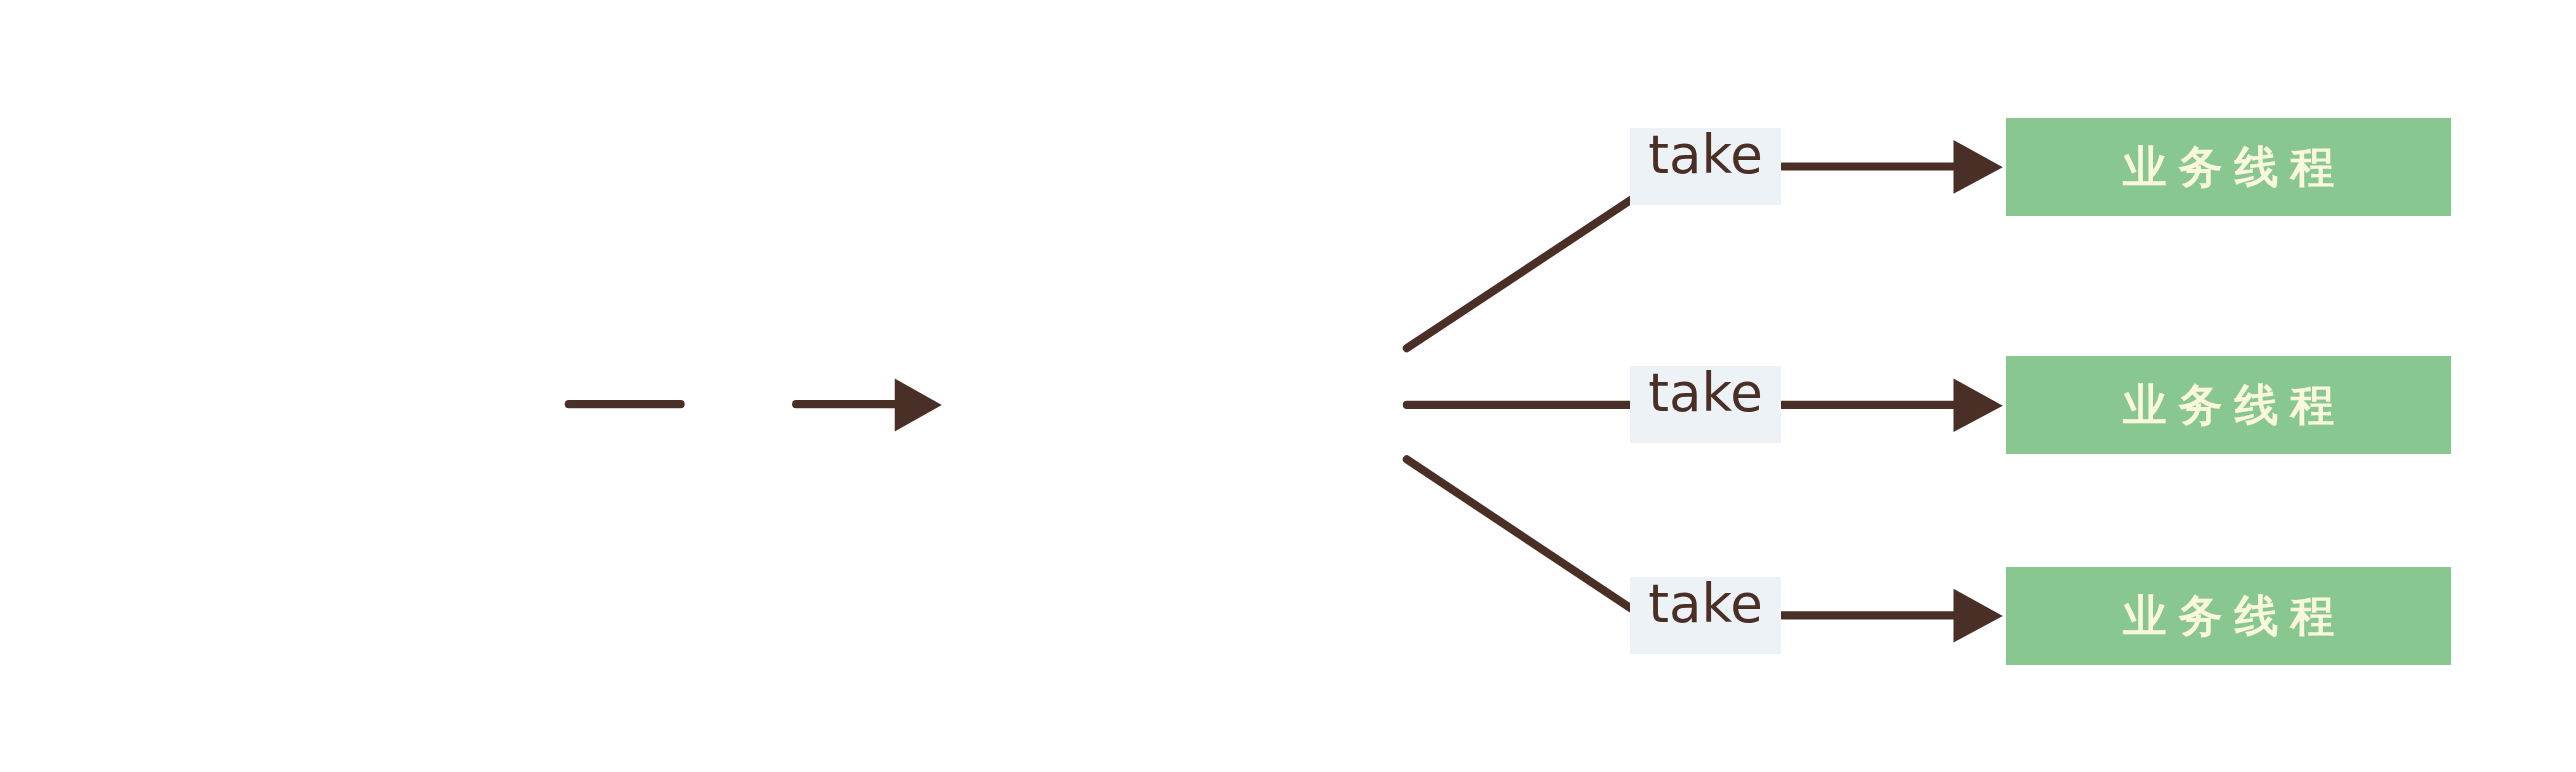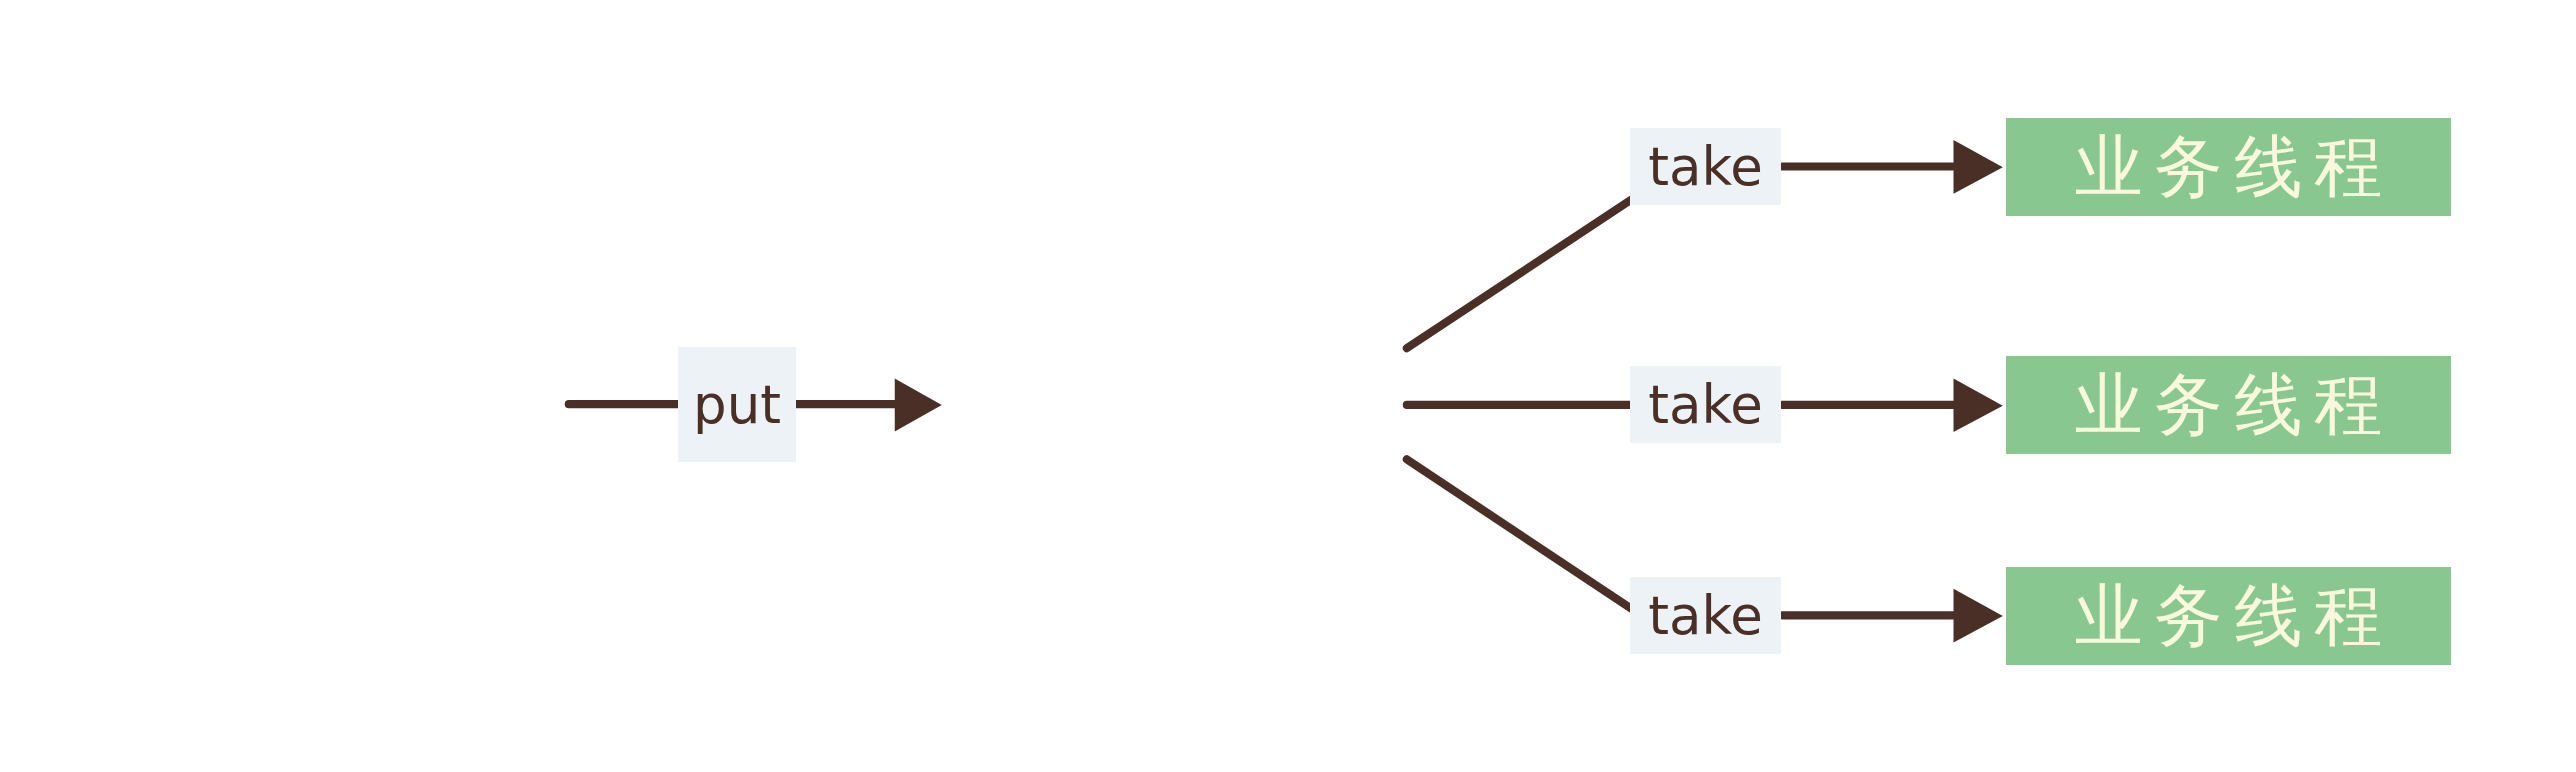--- a/index.html
+++ b/index.html
@@ -34,31 +34,30 @@
     border-radius: 43px;
   }
   .node-label-en {
     font-size: 71px;
     font-weight: 400;
     letter-spacing: 0.7px;
     line-height: 1;
     white-space: nowrap;
   }
   .node-label-cn {
-    font-size: 68px;
-    font-weight: 400;
+    font-size: 44px;
+    font-weight: 700;
     letter-spacing: 11.8px;
     text-indent: 11.8px;
     line-height: 1;
     white-space: nowrap;
   }
   .edge-label {
     position: absolute;
     display: flex;
-    align-items: center;
     justify-content: center;
     background: #edf2f6;
     color: #4a2f26;
     font-size: 53px;
     line-height: 1;
     white-space: nowrap;
     z-index: 5;
   }
   #edges {
     position: absolute;
@@ -117,23 +116,20 @@
       <path class="edge-stroke" d="M 1912 624 L 2217 827"></path>
     </g>
 
     <g>
       <path class="edge-stroke" d="M 2422 836 L 2662 836"></path>
       <path class="edge-head" d="M 2655 800 L 2722 837 L 2655 873 Z"></path>
     </g>
   </svg>
 
 
-  <div class="edge-label" style="left:678px; top:347px; width:118px; height:115px;">
-    <span>put</span>
-  </div>
 
 
   <div class="edge-label" style="left:1630px; top:128px; width:151px; height:77px;">
     <span>take</span>
   </div>
   <div class="edge-label" style="left:1630px; top:366px; width:151px; height:77px;">
     <span>take</span>
   </div>
   <div class="edge-label" style="left:1630px; top:577px; width:151px; height:77px;">
     <span>take</span>

